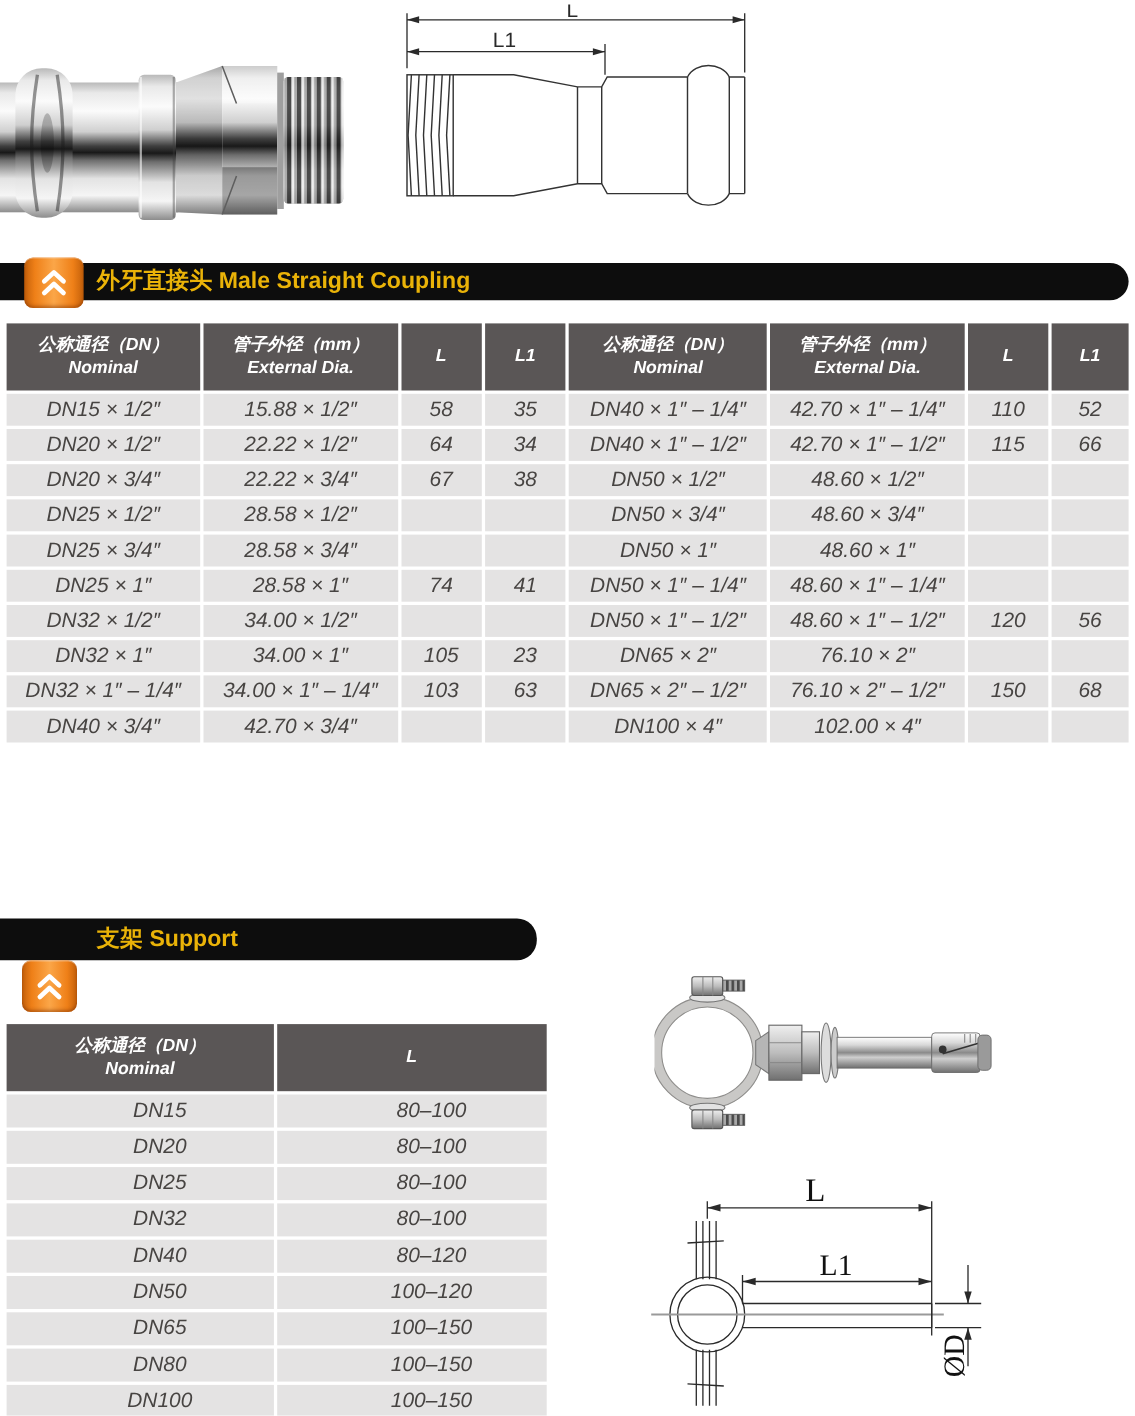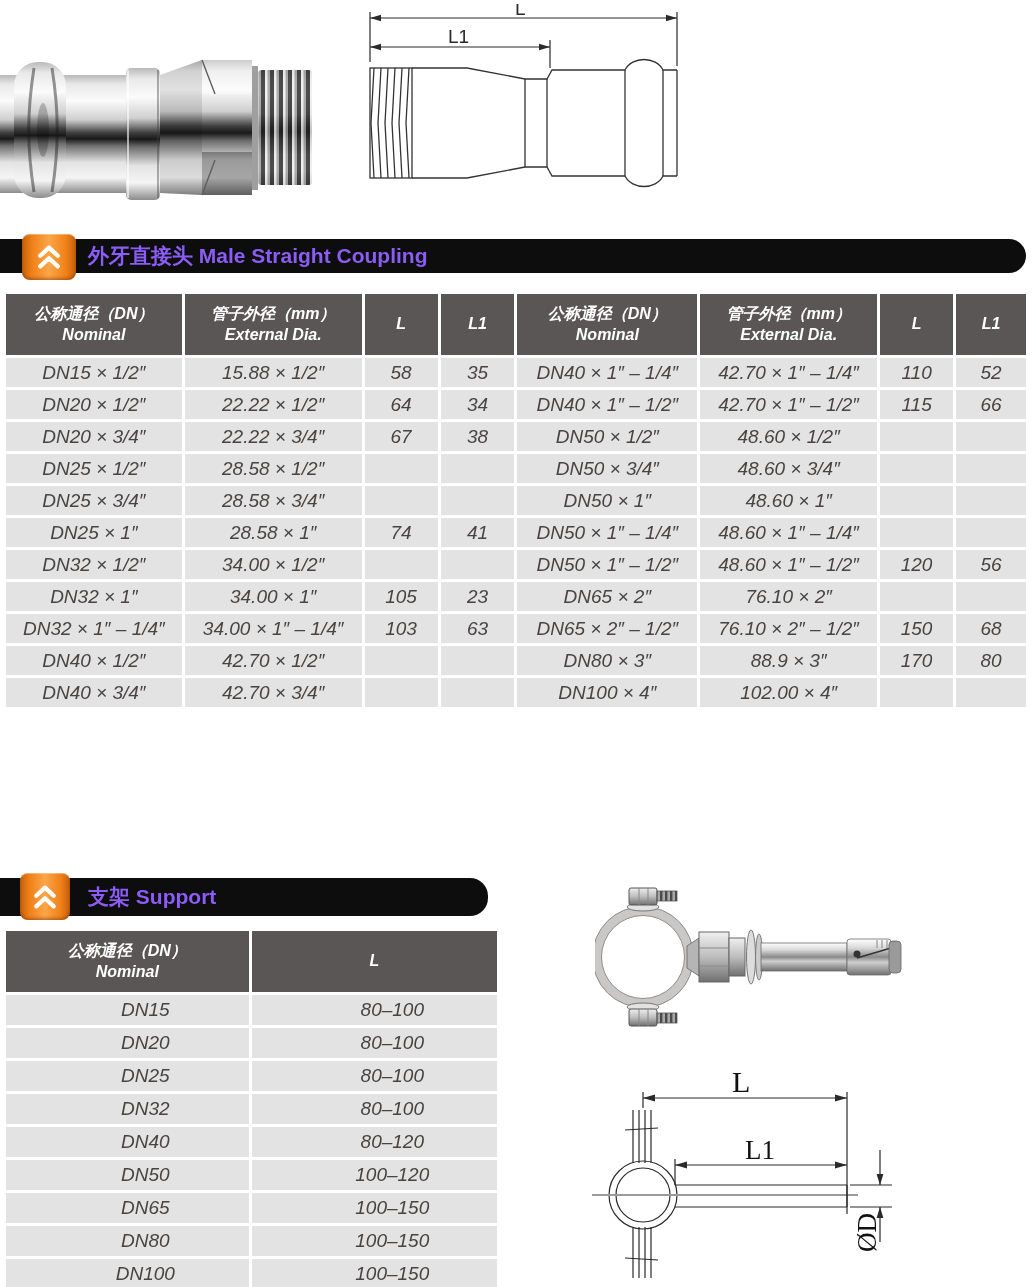--- a/index.html
+++ b/index.html
@@ -2,22 +2,22 @@
 <html><head>
 <meta charset="utf-8">
 <style>
   html,body{margin:0;padding:0;background:#fff;}
   .page{position:relative;width:1032px;height:1287px;background:#ffffff;overflow:hidden;
         font-family:"Liberation Sans",sans-serif;}
 
   
   .banner{position:absolute;background:#0d0d0d;border-radius:0 18px 18px 0;z-index:1;}
   #banner1{left:0;top:239px;width:1026px;height:34px;}
-  #banner2{left:0;top:878px;width:488px;height:38px;}
-  .banner-title{position:absolute;left:88px;top:0;color:#8b5cf6;font-weight:bold;
+  #banner2{left:0;top:835px;width:488px;height:38px;}
+  .banner-title{position:absolute;left:88px;top:0;color:#eab308;font-weight:bold;
                 font-size:21px;white-space:nowrap;}
   #banner1 .banner-title{line-height:34px;}
   #banner2 .banner-title{line-height:38px;}
   .badge{position:absolute;z-index:2;border-radius:8px;
          background:linear-gradient(90deg,#c4600a 0%,#ef8018 18%,#fba648 50%,#ef8018 82%,#c4600a 100%);
          box-shadow:inset 0 1px 0 rgba(255,255,255,.35), inset 0 -2px 3px rgba(120,45,0,.45);
          display:flex;align-items:center;justify-content:center;}
   #badge1{left:22px;top:234px;width:54px;height:46px;}
   #badge2{left:20px;top:873px;width:50px;height:47px;}
   .badge svg{width:30px;height:30px;}
@@ -250,30 +250,20 @@
         </tr>
         <tr>
           <td>DN32 × 1″ – 1/4″</td>
           <td>34.00 × 1″ – 1/4″</td>
           <td>103</td>
           <td>63</td>
           <td>DN65 × 2″ – 1/2″</td>
           <td>76.10 × 2″ – 1/2″</td>
           <td>150</td>
           <td>68</td>
-        </tr>
-        <tr>
-          <td>DN40 × 1/2″</td>
-          <td>42.70 × 1/2″</td>
-          <td></td>
-          <td></td>
-          <td>DN80 × 3″</td>
-          <td>88.9 × 3″</td>
-          <td>170</td>
-          <td>80</td>
         </tr>
         <tr>
           <td>DN40 × 3/4″</td>
           <td>42.70 × 3/4″</td>
           <td></td>
           <td></td>
           <td>DN100 × 4″</td>
           <td>102.00 × 4″</td>
           <td></td>
           <td></td>

